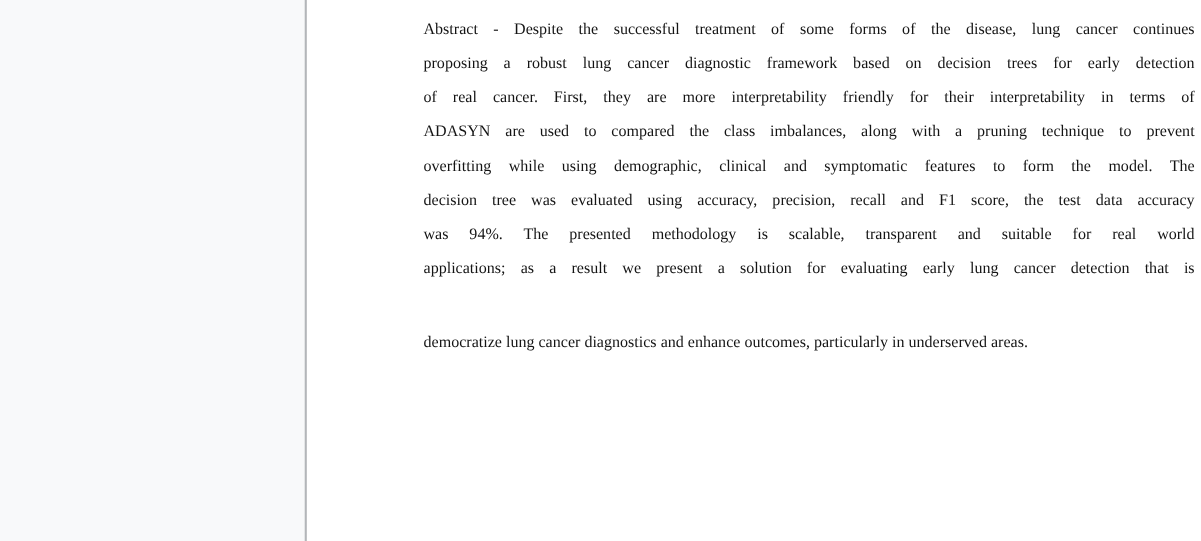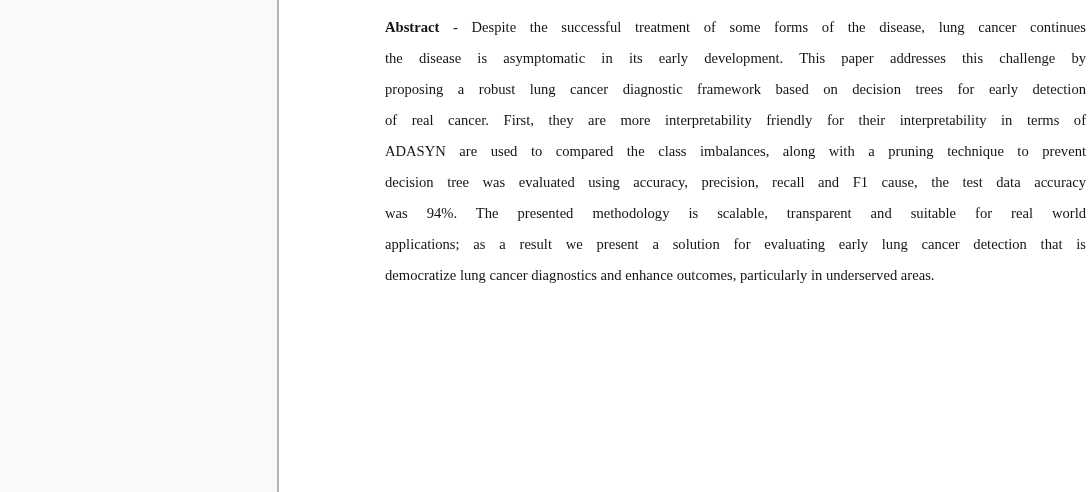--- a/index.html
+++ b/index.html
@@ -51,35 +51,36 @@
     line-height: 31px;
     text-align: justify;
     text-align-last: justify;
     text-justify: inter-word;
     white-space: normal;
     overflow: visible;
   }
   .abstract-line.last {
     text-align: center;
     text-align-last: left;
+    margin-top: 36px;
   }
-  .abstract-heading { font-weight: bold; }
+  .abstract-heading { font-weight: normal; }
 </style>
 </head>
 <body>
 
 <div class="app">
   <aside class="sidebar"></aside>
   <div class="pane-divider"></div>
   <main class="content">
     <div class="abstract">
         <div class="abstract-line"><b class="abstract-heading">Abstract</b> - Despite the successful treatment of some forms of the disease, lung cancer continues</div>
-        <div class="abstract-line">the disease is asymptomatic in its early development. This paper addresses this challenge by</div>
         <div class="abstract-line">proposing a robust lung cancer diagnostic framework based on decision trees for early detection</div>
         <div class="abstract-line">of real cancer. First, they are more interpretability friendly for their interpretability in terms of</div>
         <div class="abstract-line">ADASYN are used to compared the class imbalances, along with a pruning technique to prevent</div>
-        <div class="abstract-line">decision tree was evaluated using accuracy, precision, recall and F1 cause, the test data accuracy</div>
+        <div class="abstract-line">overfitting while using demographic, clinical and symptomatic features to form the model. The</div>
+        <div class="abstract-line">decision tree was evaluated using accuracy, precision, recall and F1 score, the test data accuracy</div>
         <div class="abstract-line">was 94%. The presented methodology is scalable, transparent and suitable for real world</div>
         <div class="abstract-line">applications; as a result we present a solution for evaluating early lung cancer detection that is</div>
         <div class="abstract-line last">democratize lung cancer diagnostics and enhance outcomes, particularly in underserved areas.</div>
       </div>
   </main>
 </div>
 
 </body></html>

